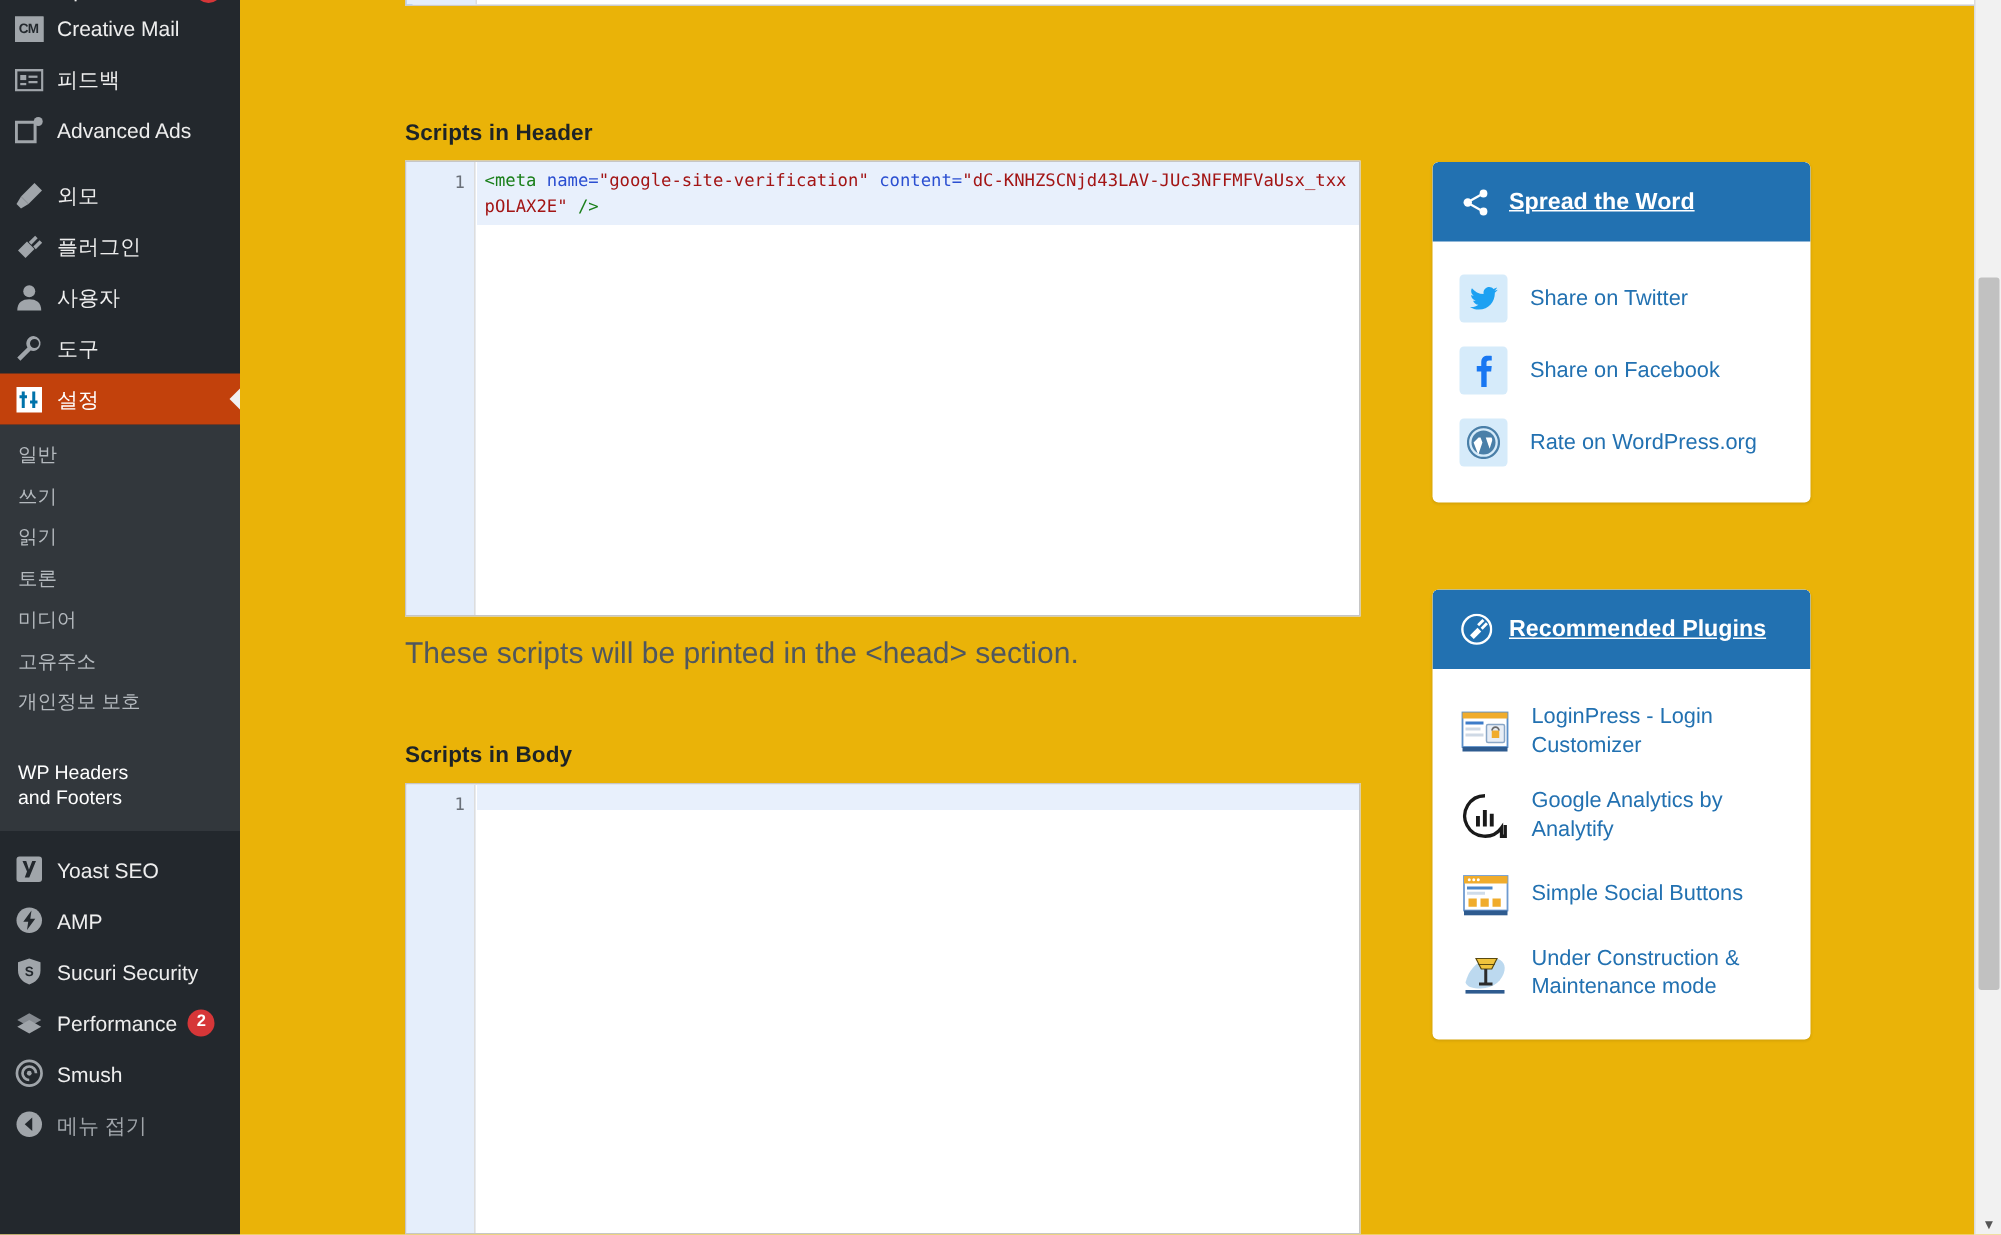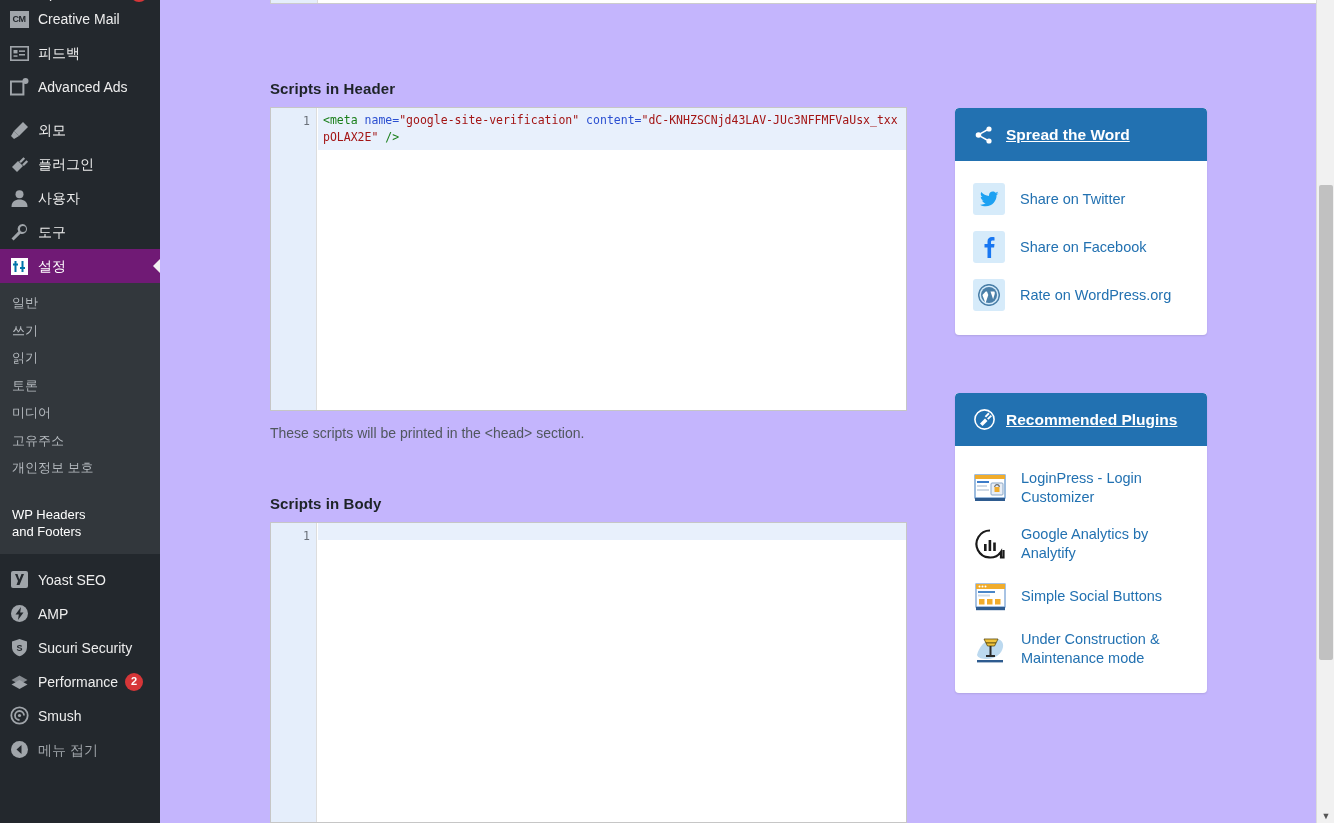--- a/index.html
+++ b/index.html
@@ -33,21 +33,21 @@
   }
   .menu-item .m-ico {
     width: 20px; height: 20px;
     margin-right: 9px;
     flex: 0 0 20px;
     display: flex; align-items: center; justify-content: center;
     color: #a0a5aa;
   }
   .menu-item .m-label { flex: 1 1 auto; line-height: 1.2; }
   .menu-item.current {
-    background: #701a75; color: #fff;
+    background: #c2410c; color: #fff;
   }
   .menu-item.current .m-ico { color: #fff; }
   .menu-item.current::after {
     content: ""; position: absolute; right: -1px; top: 50%;
     margin-top: -8px;
     border-style: solid;
     border-width: 8px 8px 8px 0;
     border-color: transparent #f1f1f1 transparent transparent;
   }
   .menu-sep { height: 9px; }
@@ -83,21 +83,21 @@
     font-size: 9px; font-weight: bold;
     color: #a0a5aa;
     display: flex; align-items: center; justify-content: center;
     letter-spacing: -0.5px;
   }
 
   
   #wpbody {
     position: absolute; left: 160px; top: 0;
     width: 1156px; height: 823px;
-    background: #c4b5fd;
+    background: #eab308;
     overflow: hidden;
   }
   
   #top-remnant {
     position: absolute; left: 110px; top: -14px;
     width: 1047px; height: 18px;
     background: #fff;
     border: 1px solid #ccc;
     border-top: none;
   }
@@ -152,21 +152,21 @@
     min-height: 17px;
     white-space: pre-wrap;
     word-break: break-all;
   }
   .tok-tag  { color: #1a7f1a; }
   .tok-attr { color: #2b4fd1; }
   .tok-str  { color: #a31515; }
 
   .desc {
     position: absolute;
-    font-size: 14px; color: #50575e; text-align: center;
+    font-size: 20px; color: #50575e; text-align: center;
   }
   #desc-header { left: 110px; top: 425px; }
 
   
   .widget {
     position: absolute;
     width: 252px;
     background: #fff;
     border-radius: 4px;
     box-shadow: 0 1px 2px rgba(0,0,0,0.10);

